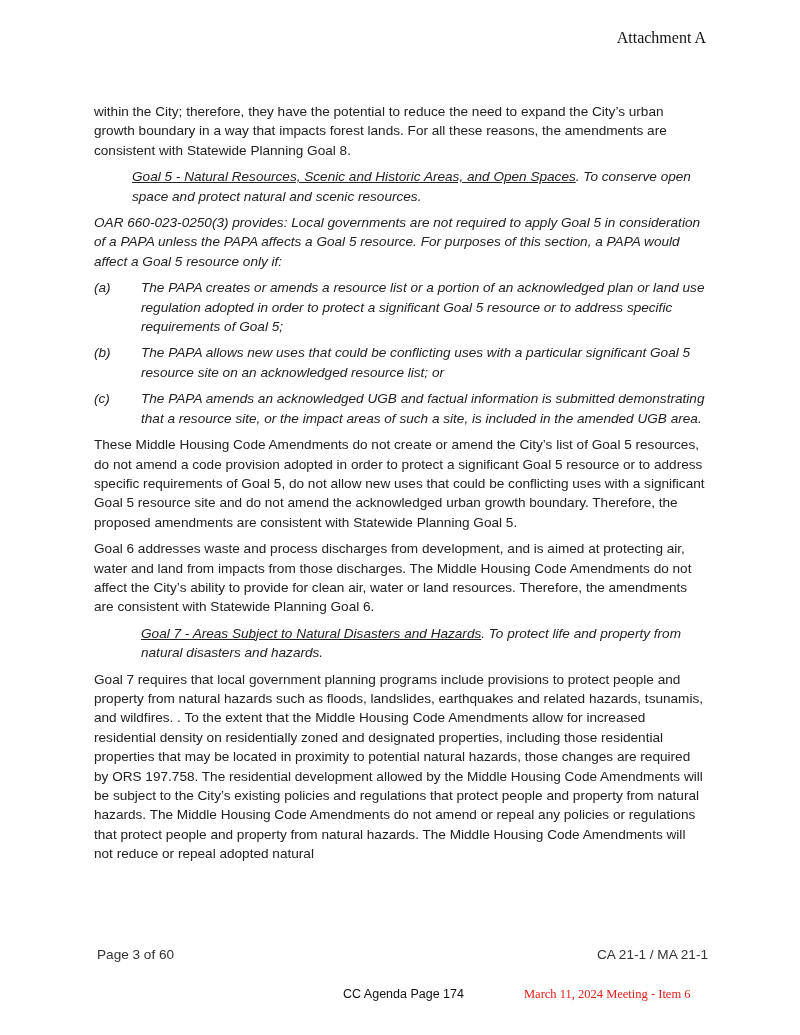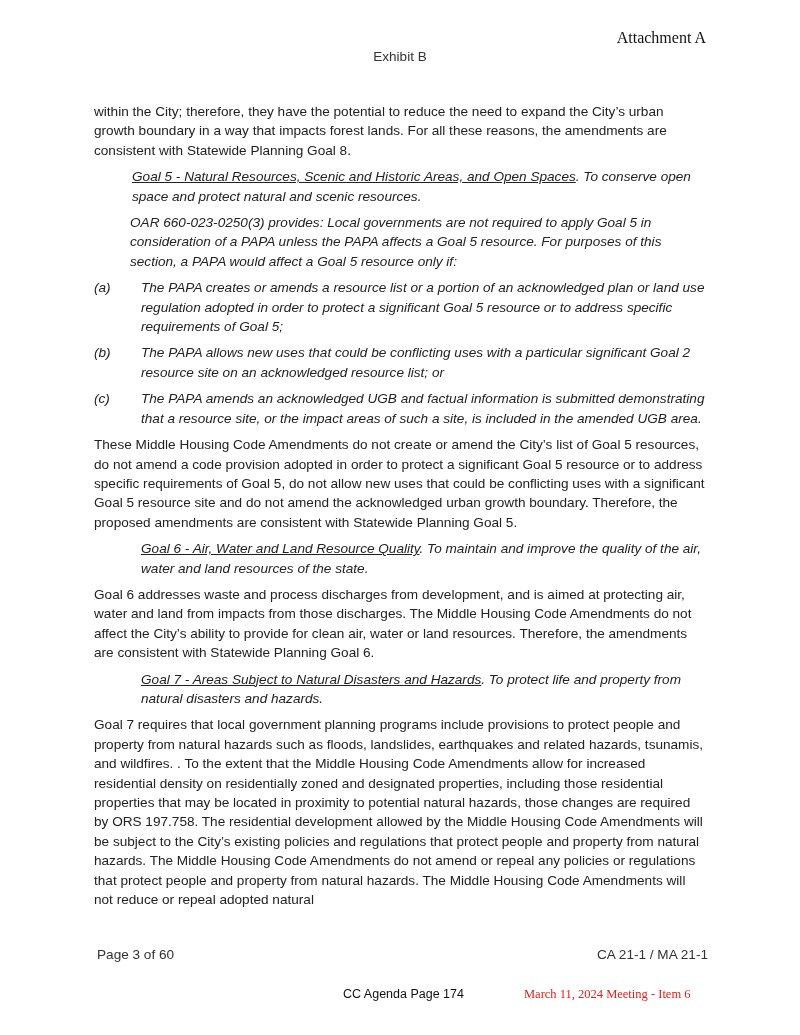--- a/index.html
+++ b/index.html
@@ -8,62 +8,60 @@
   .page { position: absolute; left: 0; top: 0; width: 800px; height: 790px; }
   .hdr-attach { position: absolute; right: 94px; top: 29px; font-family: "Liberation Serif", serif;
                 font-size: 16px; color: #111; }
   .hdr-exhibit { position: absolute; left: 0; width: 800px; top: 49px; text-align: center;
                  font-size: 13.5px; color: #333; }
   .body { position: absolute; left: 94px; width: 612px; top: 102px;
           font-size: 13.6px; line-height: 19.4px; color: #222; }
   p { margin: 0 0 7px 0; }
   .indent { margin-left: 38px; font-style: italic; }
   .indent2 { margin-left: 47px; font-style: italic; }
-  .ital { font-style: italic; margin-left: 36px; }
+  .ital { font-style: italic; }
   .u { text-decoration: underline; }
   .item { display: flex; font-style: italic; margin: 0 0 7px 0; }
   .item .lbl { width: 47px; flex: 0 0 47px; }
   .item .txt { flex: 1; }
   .foot-page { position: absolute; left: 97px; top: 947px; font-size: 13.6px; color: #333; }
   .foot-ca { position: absolute; right: 92px; top: 947px; font-size: 13.6px; color: #333; margin-left: 45px; }
   .foot-agenda { position: absolute; left: 343px; top: 987px; font-family: Liberation Sans, sans-serif;
                  font-size: 12.5px; color: #111; }
   .foot-meeting { position: absolute; left: 524px; top: 987px; font-family: "Liberation Serif", serif;
                   font-size: 12.5px; color: #e0201b; }
 </style>
 </head>
 <body>
 
 <div class="page">
   <div class="hdr-attach">Attachment A</div>
-  <div class="hdr-exhibit">Exhibit B</div>
 
   <div class="body">
     <p>within the City; therefore, they have the potential to reduce the need to expand the City’s urban growth boundary in a way that impacts forest lands. For all these reasons, the amendments are consistent with Statewide Planning Goal 8.</p>
 
     <p class="indent"><span class="u">Goal 5 - Natural Resources, Scenic and Historic Areas, and Open Spaces</span><span>. To conserve open space and protect natural and scenic resources.</span></p>
 
     <p class="ital">OAR 660-023-0250(3) provides: Local governments are not required to apply Goal 5 in consideration of a PAPA unless the PAPA affects a Goal 5 resource. For purposes of this section, a PAPA would affect a Goal 5 resource only if:</p>
 
     <div class="item">
       <span class="lbl">(a)</span>
       <span class="txt">The PAPA creates or amends a resource list or a portion of an acknowledged plan or land use regulation adopted in order to protect a significant Goal 5 resource or to address specific requirements of Goal 5;</span>
     </div>
     <div class="item">
       <span class="lbl">(b)</span>
-      <span class="txt">The PAPA allows new uses that could be conflicting uses with a particular significant Goal 2 resource site on an acknowledged resource list; or</span>
+      <span class="txt">The PAPA allows new uses that could be conflicting uses with a particular significant Goal 5 resource site on an acknowledged resource list; or</span>
     </div>
     <div class="item">
       <span class="lbl">(c)</span>
       <span class="txt">The PAPA amends an acknowledged UGB and factual information is submitted demonstrating that a resource site, or the impact areas of such a site, is included in the amended UGB area.</span>
     </div>
 
     <p>These Middle Housing Code Amendments do not create or amend the City’s list of Goal 5 resources, do not amend a code provision adopted in order to protect a significant Goal 5 resource or to address specific requirements of Goal 5, do not allow new uses that could be conflicting uses with a significant Goal 5 resource site and do not amend the acknowledged urban growth boundary. Therefore, the proposed amendments are consistent with Statewide Planning Goal 5.</p>
 
-    <p class="indent2"><span class="u">Goal 6 - Air, Water and Land Resource Quality</span><span>. To maintain and improve the quality of the air, water and land resources of the state.</span></p>
 
     <p>Goal 6 addresses waste and process discharges from development, and is aimed at protecting air, water and land from impacts from those discharges. The Middle Housing Code Amendments do not affect the City’s ability to provide for clean air, water or land resources. Therefore, the amendments are consistent with Statewide Planning Goal 6.</p>
 
     <p class="indent2"><span class="u">Goal 7 - Areas Subject to Natural Disasters and Hazards</span><span>. To protect life and property from natural disasters and hazards.</span></p>
 
     <p>Goal 7 requires that local government planning programs include provisions to protect people and property from natural hazards such as floods, landslides, earthquakes and related hazards, tsunamis, and wildfires. .  To the extent that the Middle Housing Code Amendments allow for increased residential density on residentially zoned and designated properties, including those residential properties that may be located in proximity to potential natural hazards, those changes are required by ORS 197.758.  The residential development allowed by the Middle Housing Code Amendments will be subject to the City’s existing policies and regulations that protect people and property from natural hazards.  The Middle Housing Code Amendments do not amend or repeal any policies or regulations that protect people and property from natural hazards.  The Middle Housing Code Amendments will not reduce or repeal adopted natural</p>
   </div>
 
   <div class="foot-page">Page 3 of 60</div>
   <div class="foot-ca">CA 21-1 / MA 21-1</div>

